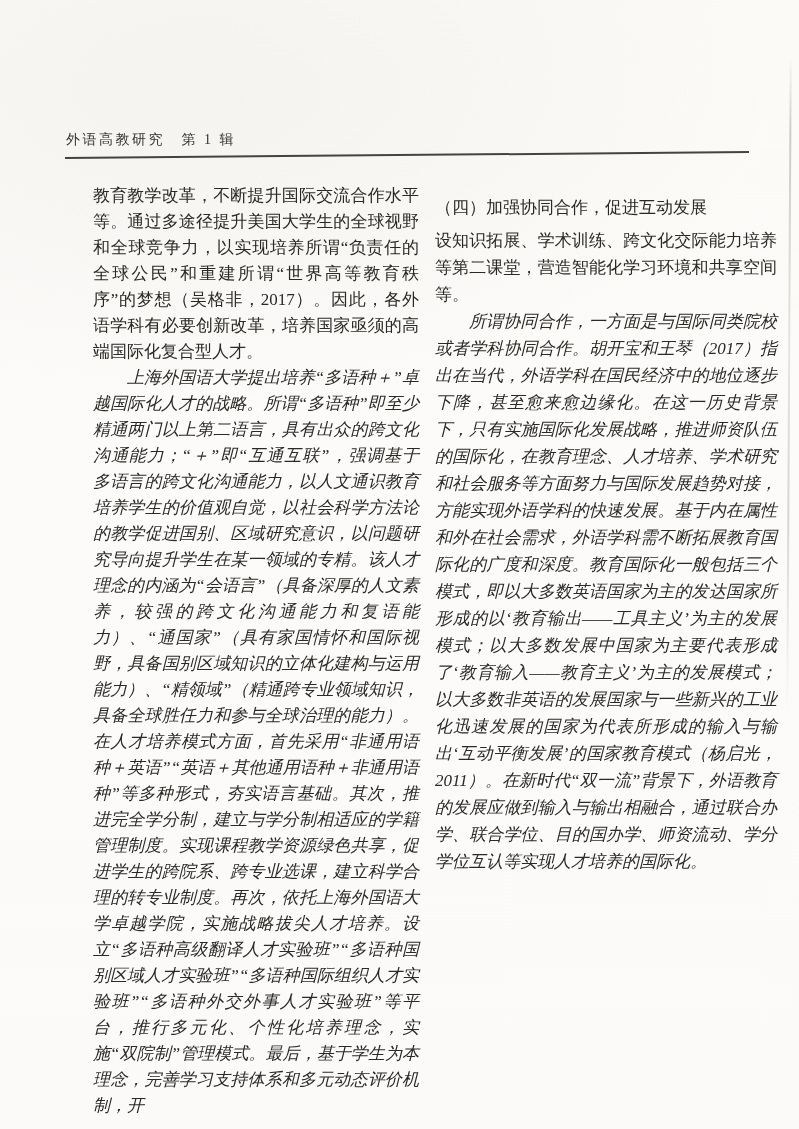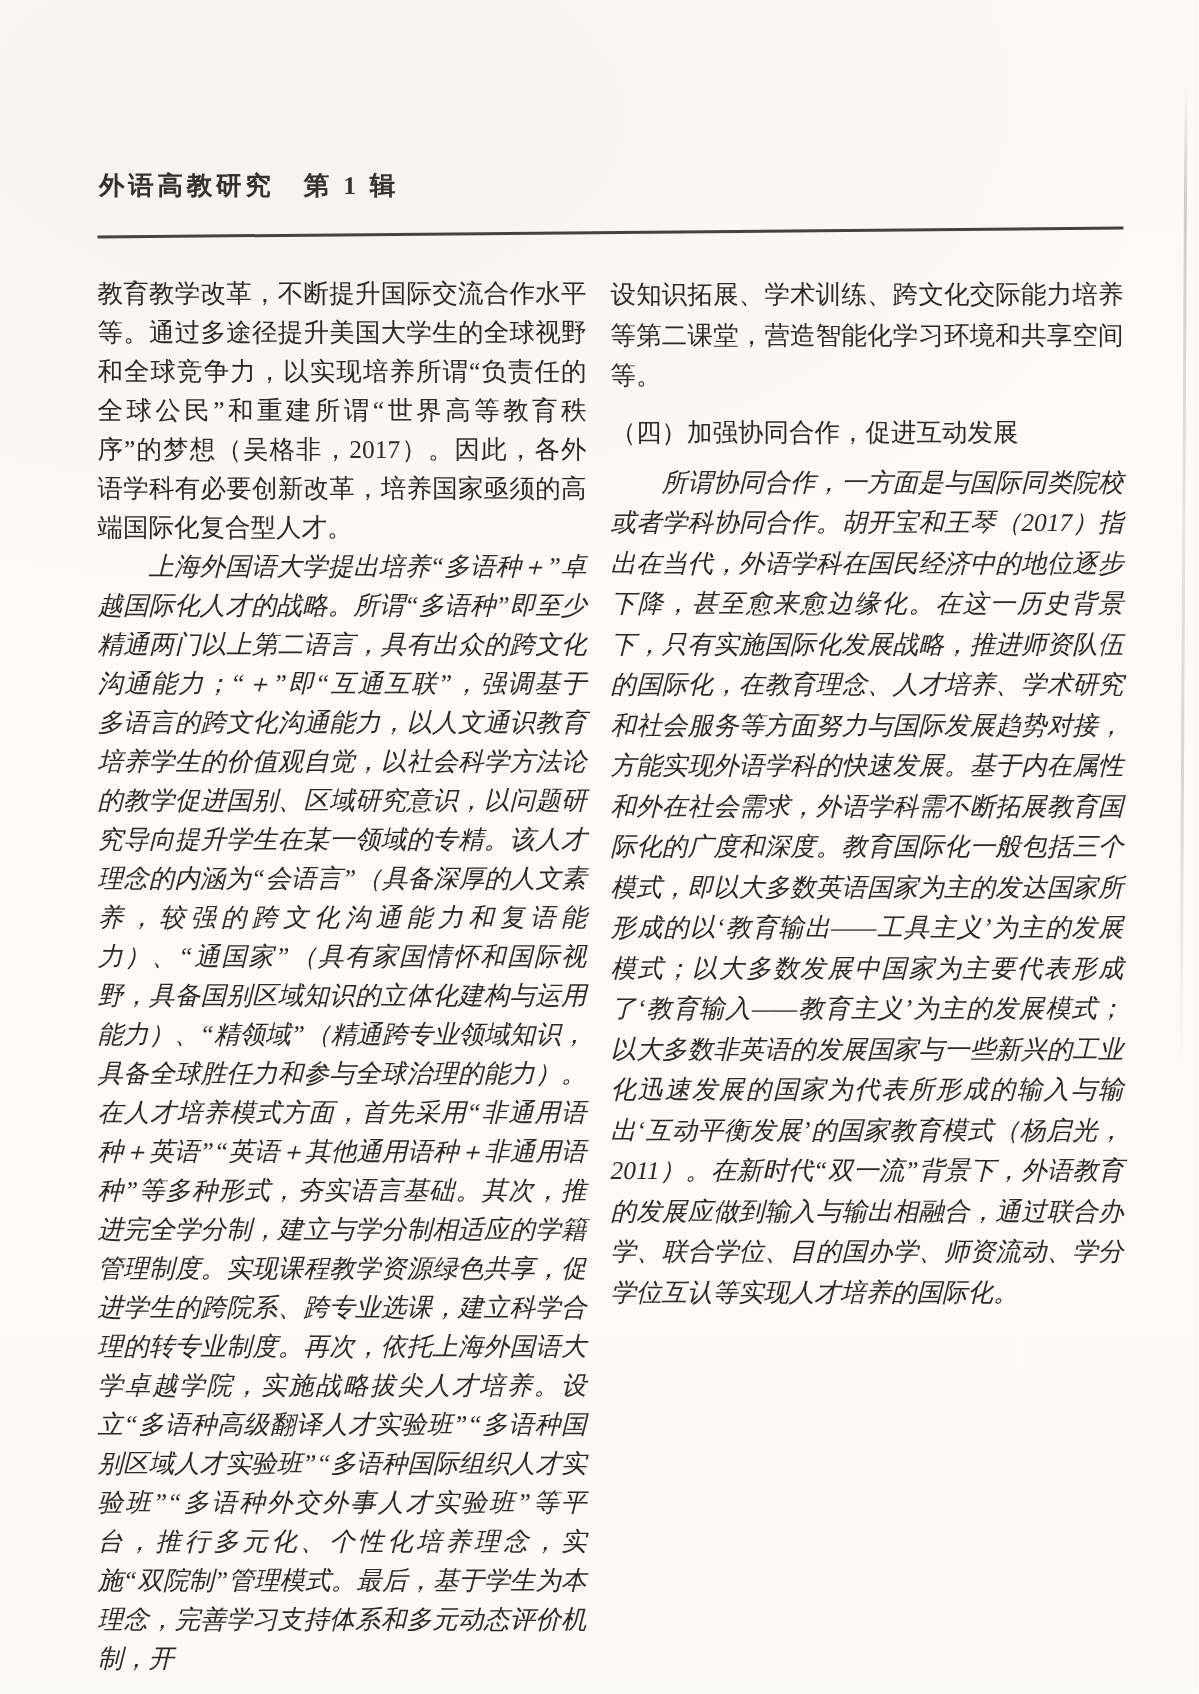--- a/index.html
+++ b/index.html
@@ -14,47 +14,46 @@
     overflow: hidden;
     background:
       radial-gradient(ellipse 900px 500px at 25% 8%, rgba(120,115,105,0.05), rgba(0,0,0,0) 65%),
       linear-gradient(180deg, #fbfaf7 0%, #fcfbf9 40%, #fbfaf8 100%);
     font-family: "Liberation Serif", "DejaVu Serif", serif;
     color: #2d2b28;
   }
   .running-head {
     position: absolute;
     left: 66px;
-    top: 112px;
-    font-size: 17px;
+    top: 131px;
+    font-size: 14px;
     letter-spacing: 2.5px;
     color: #34322f;
     white-space: nowrap;
-    font-weight: bold;
   }
   .head-rule {
     position: absolute;
     left: 65px;
     top: 157px;
     width: 684px;
     height: 2px;
     background: #45433f;
     transform: rotate(-0.5deg);
     transform-origin: left center;
   }
   .columns {
     position: absolute;
     left: 65px;
     top: 183px;
     width: 684px;
     display: flex;
     gap: 16px;
   }
   .col { flex: none; }
-  .col-left  { width: 326px; }
+  .col-left  { width: 326px; margin-left: 28px; }
   .col-right { width: 342px; }
   p.body-text {
     margin: 0;
     font-size: 17px;
     text-align: justify;
     text-justify: inter-ideograph;
     color: #2b2926;
   }
   .col-left  p.body-text { line-height: 26px; }
   .col-right p.body-text { line-height: 27px; }
@@ -89,22 +88,22 @@
   <div class="head-rule"></div>
 
   <div class="columns">
 
     <div class="col col-left">
       <p class="body-text">教育教学改革，不断提升国际交流合作水平等。通过多途径提升美国大学生的全球视野和全球竞争力，以实现培养所谓“负责任的全球公民”和重建所谓“世界高等教育秩序”的梦想（吴格非，2017）。因此，各外语学科有必要创新改革，培养国家亟须的高端国际化复合型人才。</p>
       <p class="body-text indent">上海外国语大学提出培养“多语种＋”卓越国际化人才的战略。所谓“多语种”即至少精通两门以上第二语言，具有出众的跨文化沟通能力；“＋”即“互通互联”，强调基于多语言的跨文化沟通能力，以人文通识教育培养学生的价值观自觉，以社会科学方法论的教学促进国别、区域研究意识，以问题研究导向提升学生在某一领域的专精。该人才理念的内涵为“会语言”（具备深厚的人文素养，较强的跨文化沟通能力和复语能力）、“通国家”（具有家国情怀和国际视野，具备国别区域知识的立体化建构与运用能力）、“精领域”（精通跨专业领域知识，具备全球胜任力和参与全球治理的能力）。在人才培养模式方面，首先采用“非通用语种＋英语”“英语＋其他通用语种＋非通用语种”等多种形式，夯实语言基础。其次，推进完全学分制，建立与学分制相适应的学籍管理制度。实现课程教学资源绿色共享，促进学生的跨院系、跨专业选课，建立科学合理的转专业制度。再次，依托上海外国语大学卓越学院，实施战略拔尖人才培养。设立“多语种高级翻译人才实验班”“多语种国别区域人才实验班”“多语种国际组织人才实验班”“多语种外交外事人才实验班”等平台，推行多元化、个性化培养理念，实施“双院制”管理模式。最后，基于学生为本理念，完善学习支持体系和多元动态评价机制，开</p>
     </div>
 
     <div class="col col-right">
+      <p class="body-text section-heading">（四）加强协同合作，促进互动发展</p>
       <p class="body-text">设知识拓展、学术训练、跨文化交际能力培养等第二课堂，营造智能化学习环境和共享空间等。</p>
-      <p class="body-text section-heading">（四）加强协同合作，促进互动发展</p>
       <p class="body-text indent">所谓协同合作，一方面是与国际同类院校或者学科协同合作。胡开宝和王琴（2017）指出在当代，外语学科在国民经济中的地位逐步下降，甚至愈来愈边缘化。在这一历史背景下，只有实施国际化发展战略，推进师资队伍的国际化，在教育理念、人才培养、学术研究和社会服务等方面努力与国际发展趋势对接，方能实现外语学科的快速发展。基于内在属性和外在社会需求，外语学科需不断拓展教育国际化的广度和深度。教育国际化一般包括三个模式，即以大多数英语国家为主的发达国家所形成的以‘教育输出——工具主义’为主的发展模式；以大多数发展中国家为主要代表形成了‘教育输入——教育主义’为主的发展模式；以大多数非英语的发展国家与一些新兴的工业化迅速发展的国家为代表所形成的输入与输出‘互动平衡发展’的国家教育模式（杨启光，2011）。在新时代“双一流”背景下，外语教育的发展应做到输入与输出相融合，通过联合办学、联合学位、目的国办学、师资流动、学分学位互认等实现人才培养的国际化。</p>
     </div>
 
   </div>
 
   <div class="page-crease"></div>
 
 </div>
 
 </body></html>

